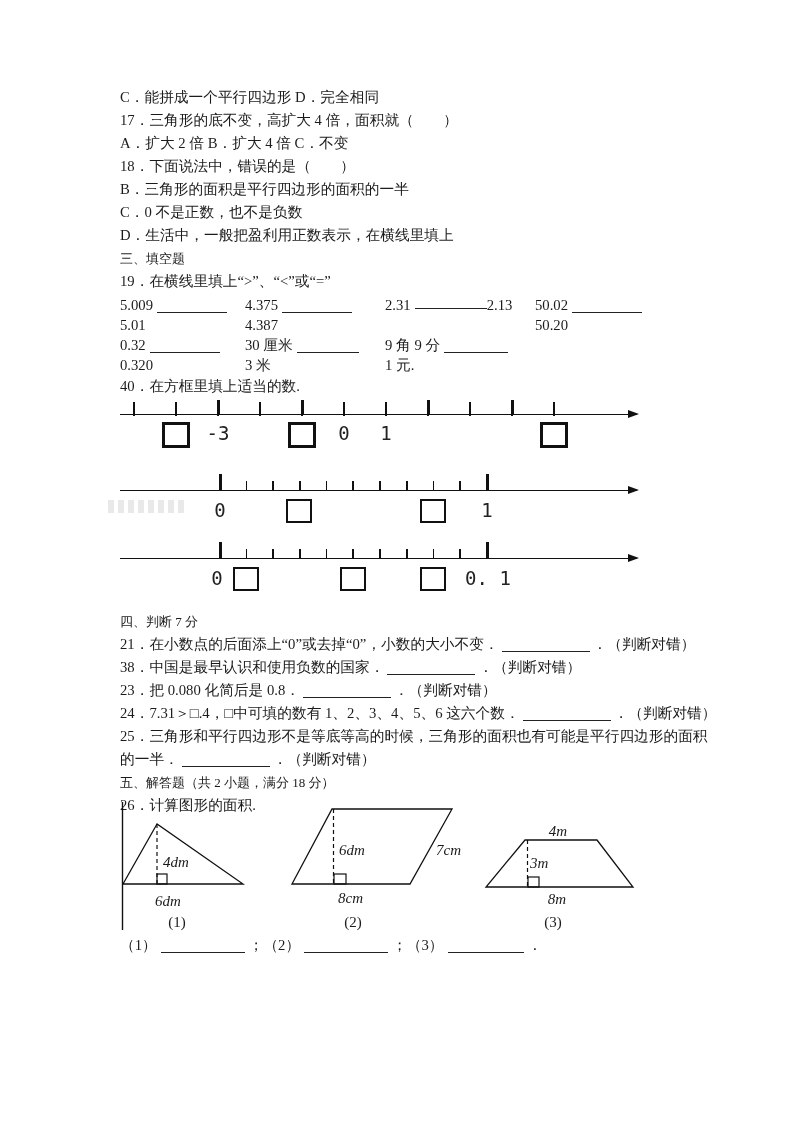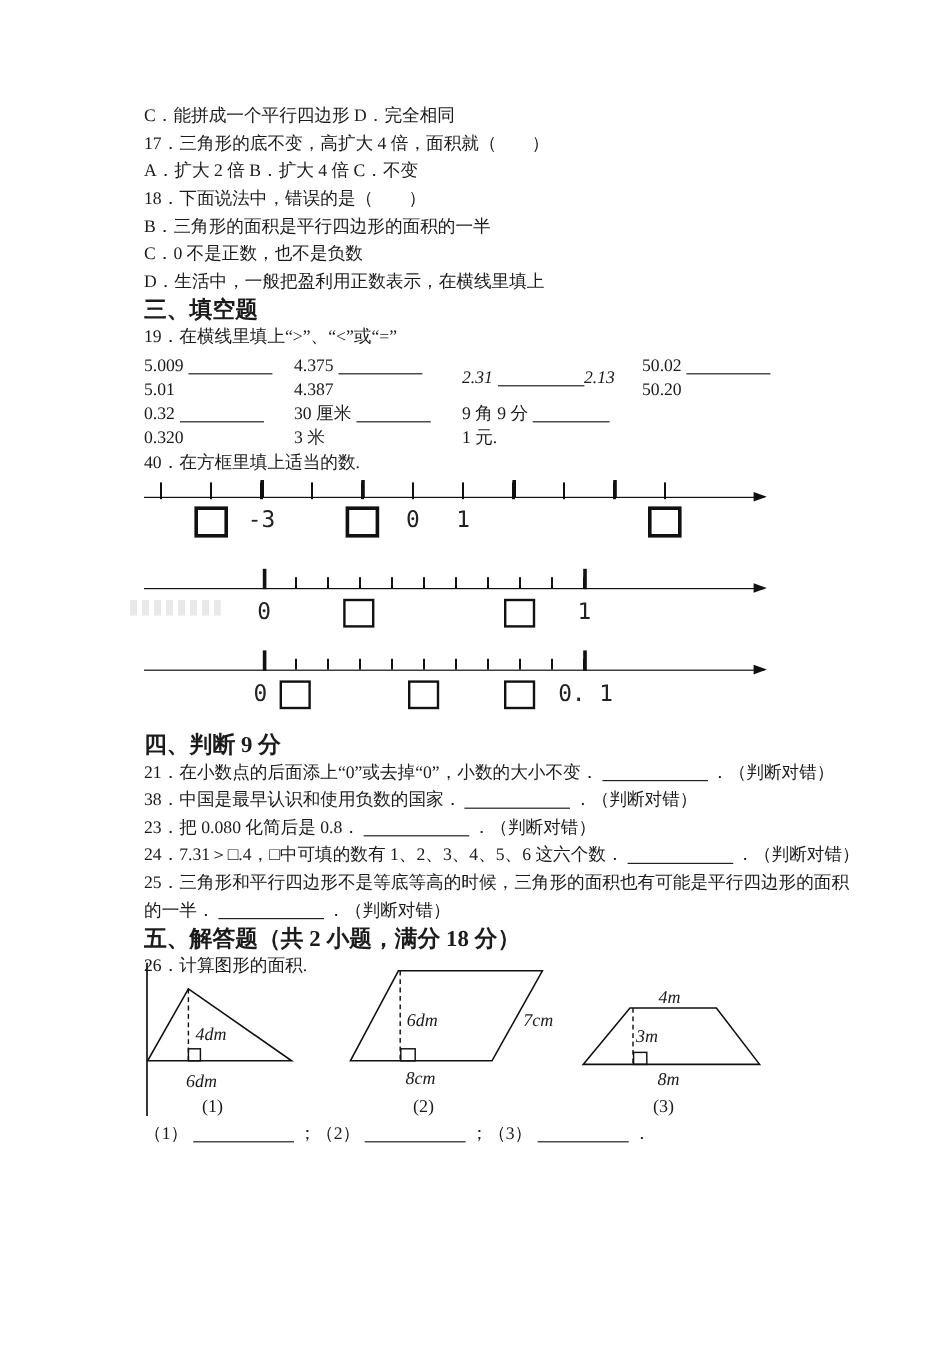--- a/index.html
+++ b/index.html
@@ -1,34 +1,34 @@
 <!DOCTYPE html>
 <html><head>
 <meta charset="utf-8">
 <style>
   html,body{margin:0;padding:0;background:#ffffff;}
   .page{position:relative;width:793px;height:996px;background:#ffffff;overflow:hidden;
         color:#1b1b1b;font-family:"Liberation Serif","DejaVu Serif",serif;font-size:14.7px;}
   .content{position:absolute;left:120px;top:86px;width:585px;}
   p.ln{margin:0;line-height:23px;white-space:nowrap;}
-  .sec{font-weight:bold;font-size:19px;}
+  .sec{font-weight:normal;font-size:13px;}
   .sec3{margin-top:14px;}
   .sec4{margin-top:16px;}
   .sec5{margin-top:9px;}
   .bl{display:inline-block;width:88px;height:14px;border-bottom:1.5px solid #222;
       margin:0 3px;vertical-align:-3px;}
   .bl19{display:inline-block;width:70px;height:13px;border-bottom:1.5px solid #222;
       margin-left:4px;vertical-align:-3px;}
   .bla{display:inline-block;width:84px;height:14px;border-bottom:1.5px solid #222;
       margin:0 4px;vertical-align:-3px;}
   
   .q19-grid{display:grid;grid-template-columns:125px 140px 150px 160px;grid-auto-rows:40px;margin-top:2px;}
   .cell{line-height:20px;white-space:nowrap;}
   .cell .b{line-height:20px;}
-  .cell.mid{display:flex;align-items:center;font-style:italic;}
+  .cell.mid{display:flex;}
   
   .nl{position:relative;width:540px;}
   .nl1{height:70px;}
   .nl2{height:70px;}
   .nl3{height:72px;}
   .axis{position:absolute;left:0;width:517px;border-top:1.6px solid #111;}
   .ah{position:absolute;width:0;height:0;border-left:11px solid #111;
       border-top:4.5px solid transparent;border-bottom:4.5px solid transparent;}
   .tickstrip{position:absolute;}
   .ts1{left:13px;width:424px;height:14px;
@@ -132,21 +132,21 @@
       <div class="tickstrip ts2" style="top:11px;"></div>
       <div class="btick" style="left:98.5px;top:4px;height:17px;"></div>
       <div class="btick" style="left:365.5px;top:4px;height:17px;"></div>
       <div class="nbox" style="left:113px;top:29px;border-width:2.5px;"></div>
       <div class="nbox" style="left:220px;top:29px;border-width:2.5px;"></div>
       <div class="nbox" style="left:300px;top:29px;border-width:2.5px;"></div>
       <span class="nlab" style="left:97px;top:30px;">0</span>
       <span class="nlab" style="left:368px;top:30px;">0. 1</span>
     </div>
 
-    <p class="ln sec sec4">四、判断 9 分</p>
+    <p class="ln sec sec4">四、判断 7 分</p>
     <p class="ln"><span>21．在小数点的后面添上“0”或去掉“0”，小数的大小不变．</span><span class="bl"></span><span>．（判断对错）</span></p>
     <p class="ln"><span>38．中国是最早认识和使用负数的国家．</span><span class="bl"></span><span>．（判断对错）</span></p>
     <p class="ln"><span>23．把 0.080 化简后是 0.8．</span><span class="bl"></span><span>．（判断对错）</span></p>
     <p class="ln"><span>24．7.31＞□.4，□中可填的数有 1、2、3、4、5、6 这六个数．</span><span class="bl"></span><span>．（判断对错）</span></p>
     <p class="ln"><span>25．三角形和平行四边形不是等底等高的时候，三角形的面积也有可能是平行四边形的面积</span></p>
     <p class="ln"><span>的一半．</span><span class="bl"></span><span>．（判断对错）</span></p>
 
     <p class="ln sec sec5">五、解答题（共 2 小题，满分 18 分）</p>
     <p class="ln">26．计算图形的面积.</p>
 

